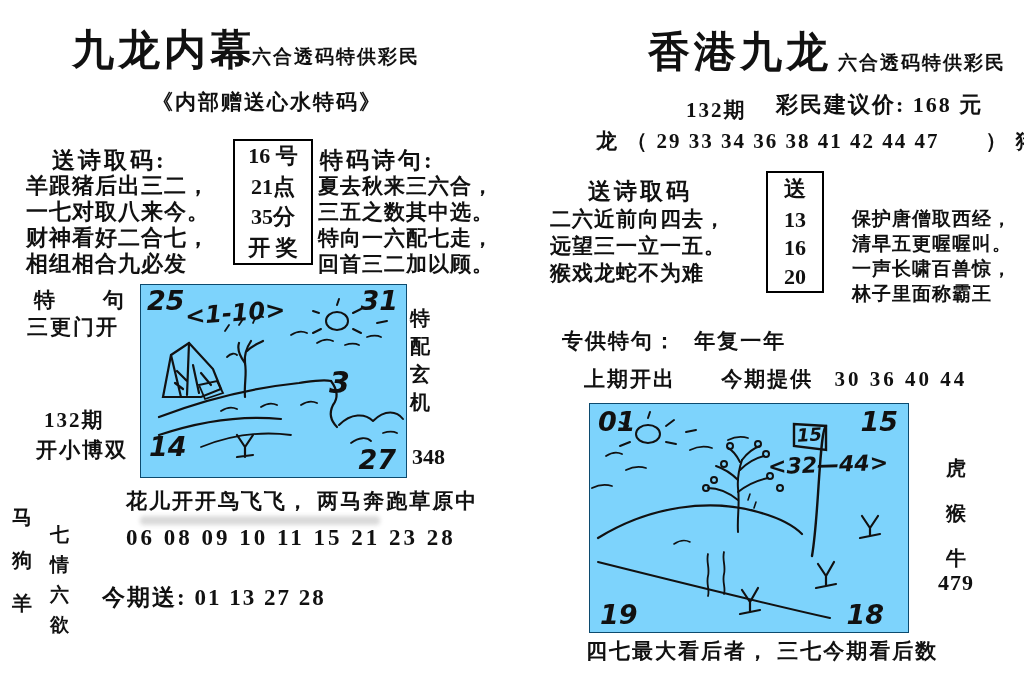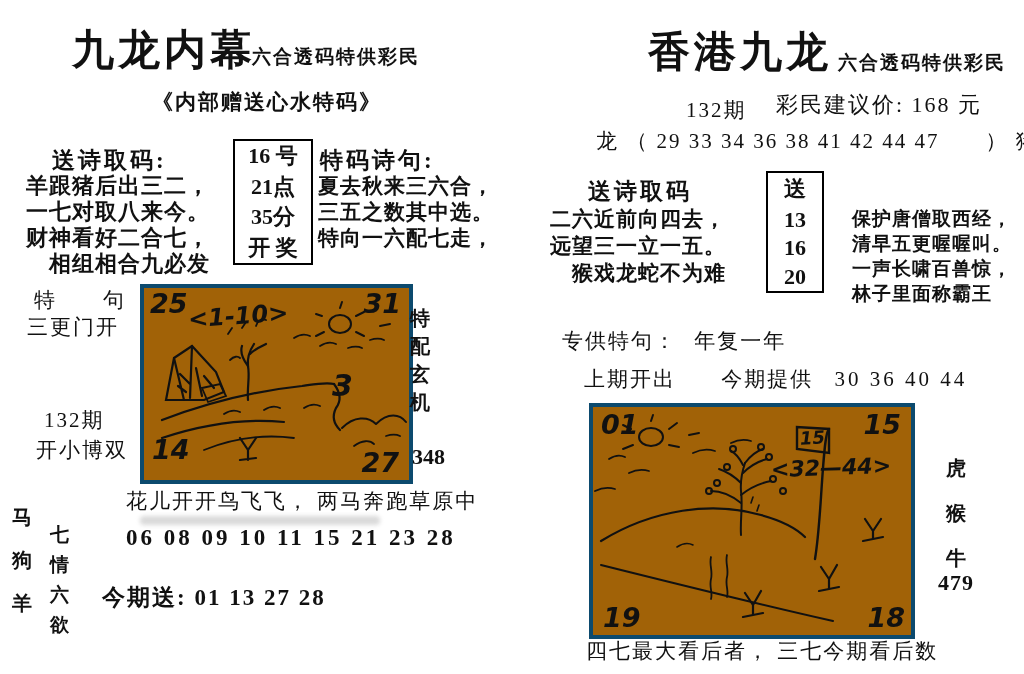--- a/index.html
+++ b/index.html
@@ -6,28 +6,28 @@
   #page{
     position:relative;width:1024px;height:674px;background:#ffffff;
     font-family:"Liberation Serif","DejaVu Serif",serif;color:#111;
     overflow:hidden;
   }
   .abs{position:absolute;white-space:nowrap;}
   .title{font-size:42px;font-weight:bold;letter-spacing:4px;}
   .subtitle{font-size:19px;font-weight:bold;letter-spacing:2px;}
   .banner{font-size:21px;font-weight:bold;letter-spacing:2px;}
   .heading{font-size:23px;font-weight:bold;letter-spacing:3px;}
-  .poem{font-size:22px;font-weight:bold;line-height:26px;letter-spacing:1px;white-space:nowrap;text-align:right;}
+  .poem{font-size:22px;font-weight:bold;line-height:26px;letter-spacing:1px;white-space:nowrap;}
   .poem-sm{font-size:19px;font-weight:bold;line-height:25px;letter-spacing:1px;white-space:nowrap;}
-  .label{font-size:21px;font-weight:normal;letter-spacing:2px;}
+  .label{font-size:21px;font-weight:bold;letter-spacing:2px;}
   .nums{font-family:"Liberation Serif","DejaVu Serif",serif;font-size:23px;font-weight:bold;letter-spacing:3px;}
   .vert{width:1.3em;white-space:normal;word-break:break-all;font-size:20px;font-weight:bold;}
   .boxed{border:2px solid #000;}
   .hand{font-family:"DejaVu Sans",sans-serif;font-style:italic;font-weight:bold;}
-  .sketchbox{position:absolute;border:4px solid #0c4a6e;background:#a16207;}
+  .sketchbox{position:absolute;border:1px solid #0c4a6e;background:#7dd3fc;}
   .sketchbox svg{position:absolute;left:0;top:0;}
   .corner{position:absolute;font-size:27px;}
   .drawtable{display:flex;flex-direction:column;justify-content:space-around;align-items:center;}
   .drawtable div{font-size:22px;font-weight:bold;}
   .smudge{position:absolute;height:9px;background:#bbb;filter:blur(2px);opacity:.55;border-radius:4px;}
 </style>
 </head>
 <body>
 
 <div id="page">
@@ -49,20 +49,21 @@
     <div>21点</div>
     <div>35分</div>
     <div>开 奖</div>
   </div>
 
   <div class="abs heading" style="left:320px;top:145px;">特码诗句:</div>
   <div class="abs poem" style="left:318px;top:173px;font-size:21px;">
     <div>夏去秋来三六合，</div>
     <div>三五之数其中选。</div>
     <div>特向一六配七走，</div>
+    <div>回首三二加以顾。</div>
   </div>
 
   <div class="abs label" style="left:34px;top:286px;">特　　句</div>
   <div class="abs label" style="left:27px;top:313px;">三更门开</div>
 
   <div class="abs label" style="left:44px;top:406px;">132期</div>
   <div class="abs label" style="left:36px;top:436px;">开小博双</div>
 
   <div class="sketchbox" style="left:140px;top:284px;width:265px;height:192px;">
     <svg width="265" height="192" viewBox="0 0 265 192" fill="none" stroke="#111" stroke-width="2.2" stroke-linecap="round">
@@ -201,21 +202,21 @@
 
       <g>
         <path d="M272,112 L280,124 M288,112 L280,124 M280,124 L280,132 M270,134 L290,130"></path>
         <path d="M228,160 L236,172 M244,158 L236,172 M236,172 L236,182 M226,184 L246,180"></path>
         <path d="M152,186 L160,198 M168,184 L160,198 M160,198 L160,208 M150,210 L170,206"></path>
       </g>
     </svg>
     <div class="corner hand" style="left:8px;top:2px;">01</div>
     <div class="corner hand" style="right:10px;top:2px;">15</div>
     <div class="corner hand" style="left:10px;bottom:2px;">19</div>
-    <div class="corner hand" style="right:6px;bottom:2px;">18</div>
+    <div class="corner hand" style="right:24px;bottom:2px;">18</div>
     <div class="abs hand" style="left:207px;top:20px;font-size:18px;transform:rotate(-3deg);">15</div>
     <div class="abs hand" style="left:178px;top:48px;font-size:22px;transform:rotate(-2deg);">&lt;32—44&gt;</div>
   </div>
 
   <div class="abs vert" style="left:946px;top:446px;line-height:45px;">虎猴牛</div>
   <div class="abs" style="left:938px;top:570px;font-size:22px;font-weight:bold;letter-spacing:1px;">479</div>
 
   <div class="abs label" style="left:586px;top:637px;">四七最大看后者， 三七今期看后数</div>
 
 </div>

